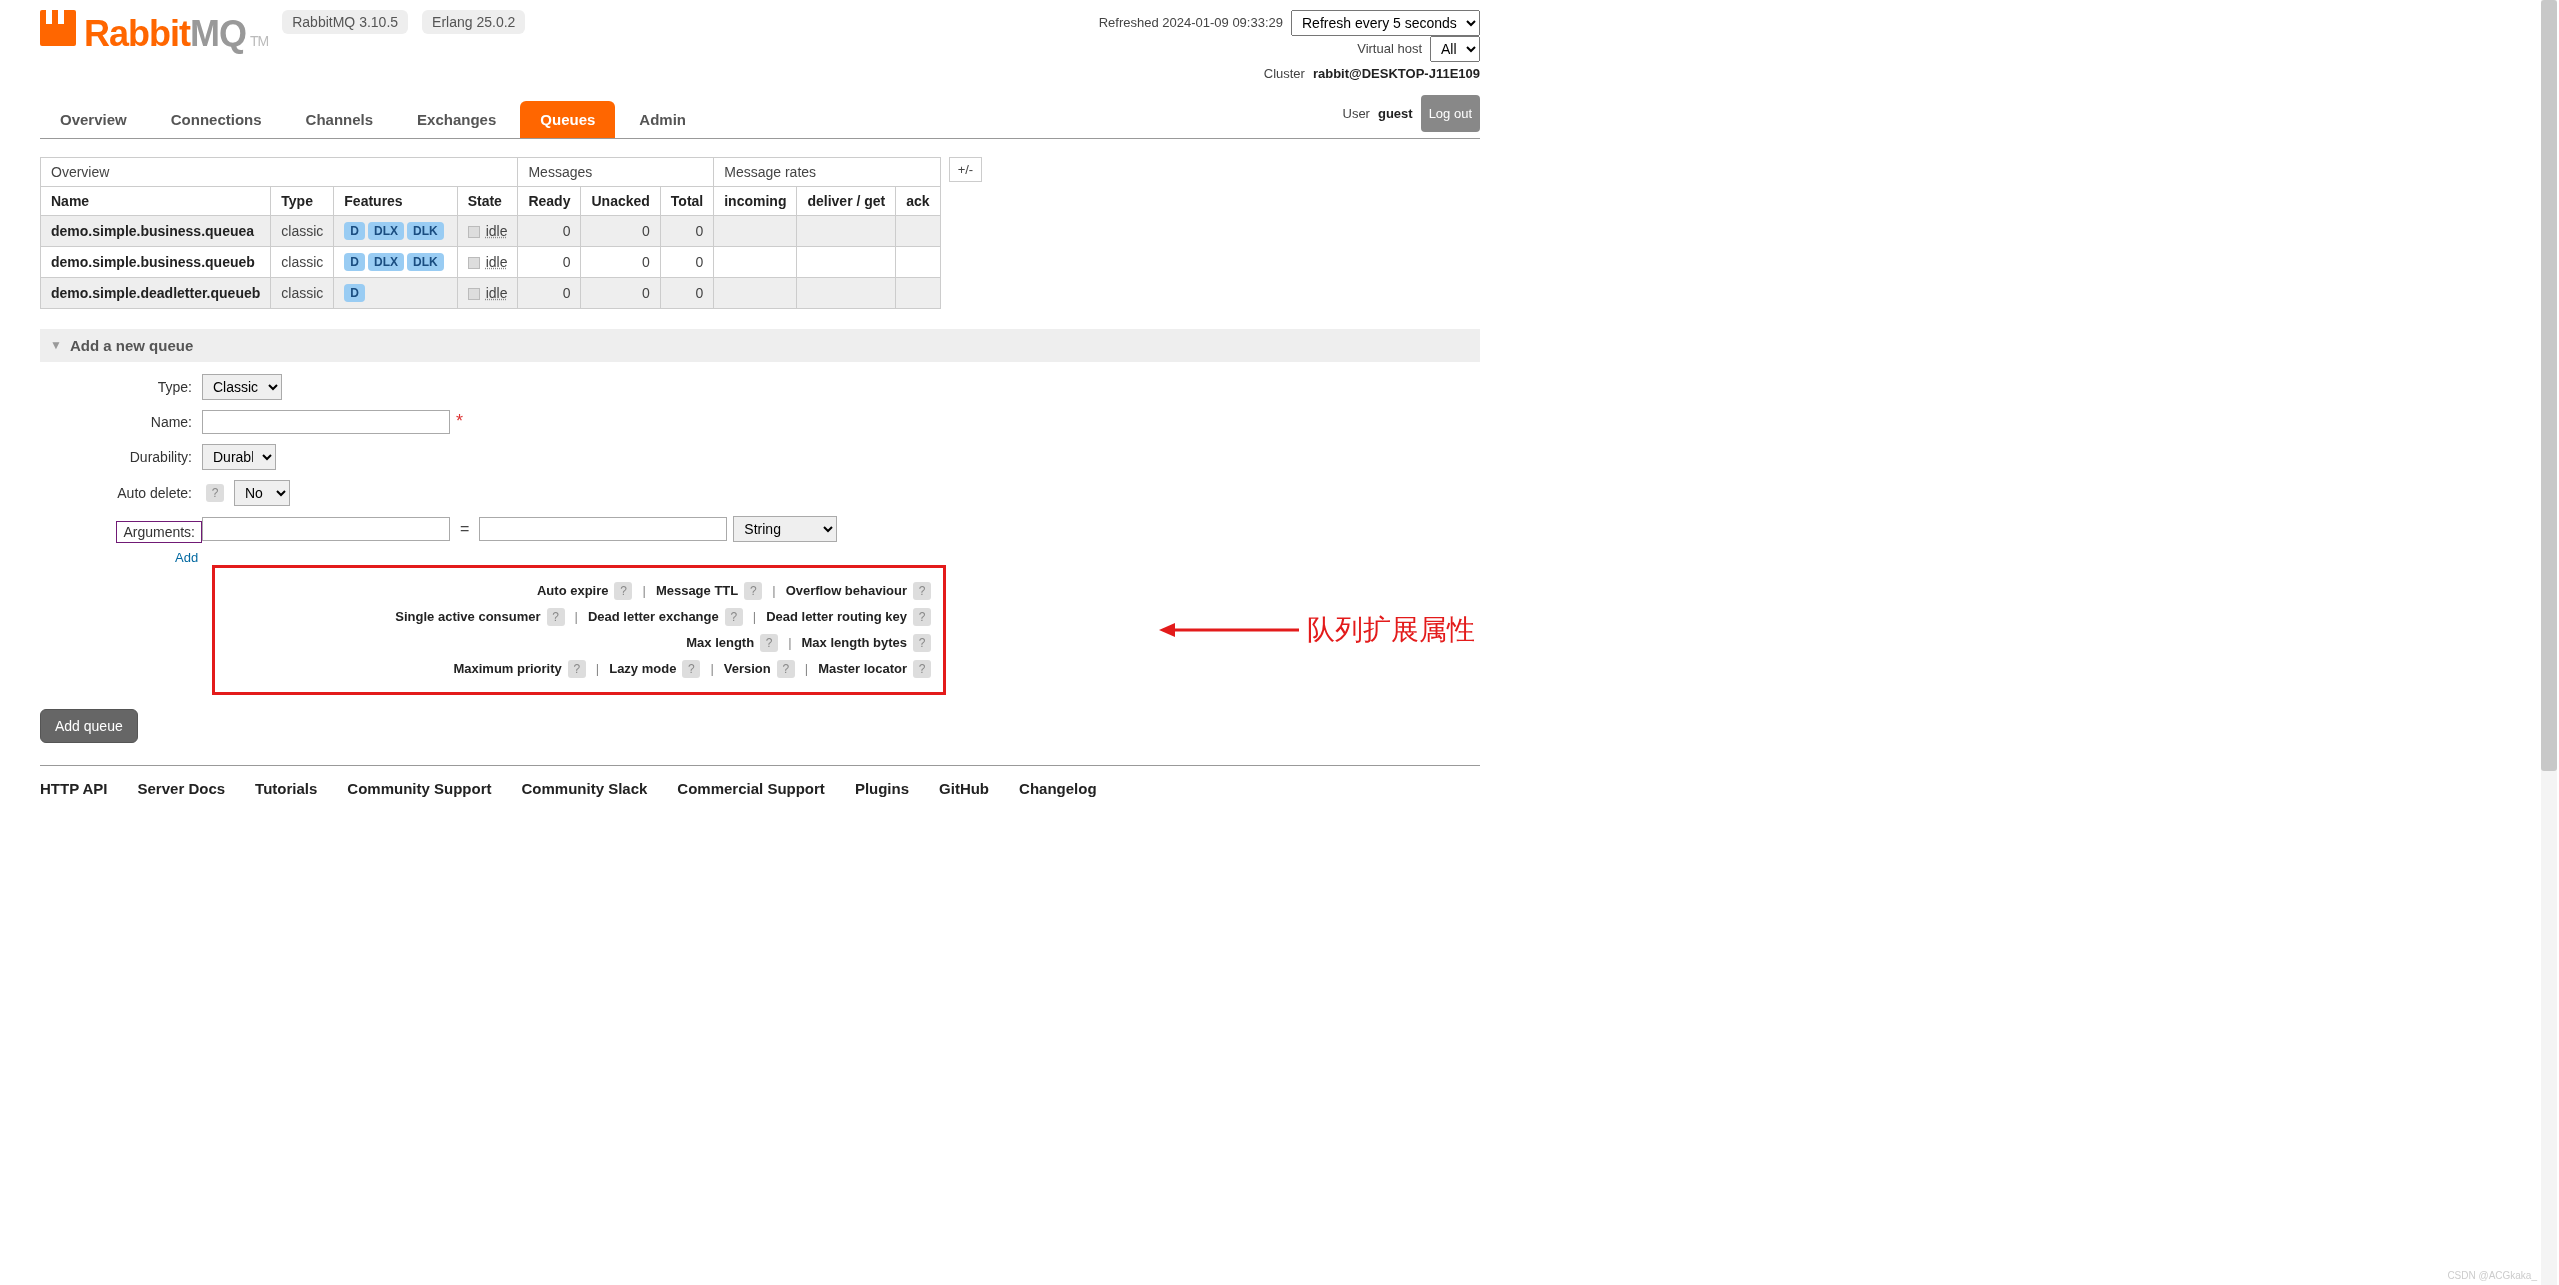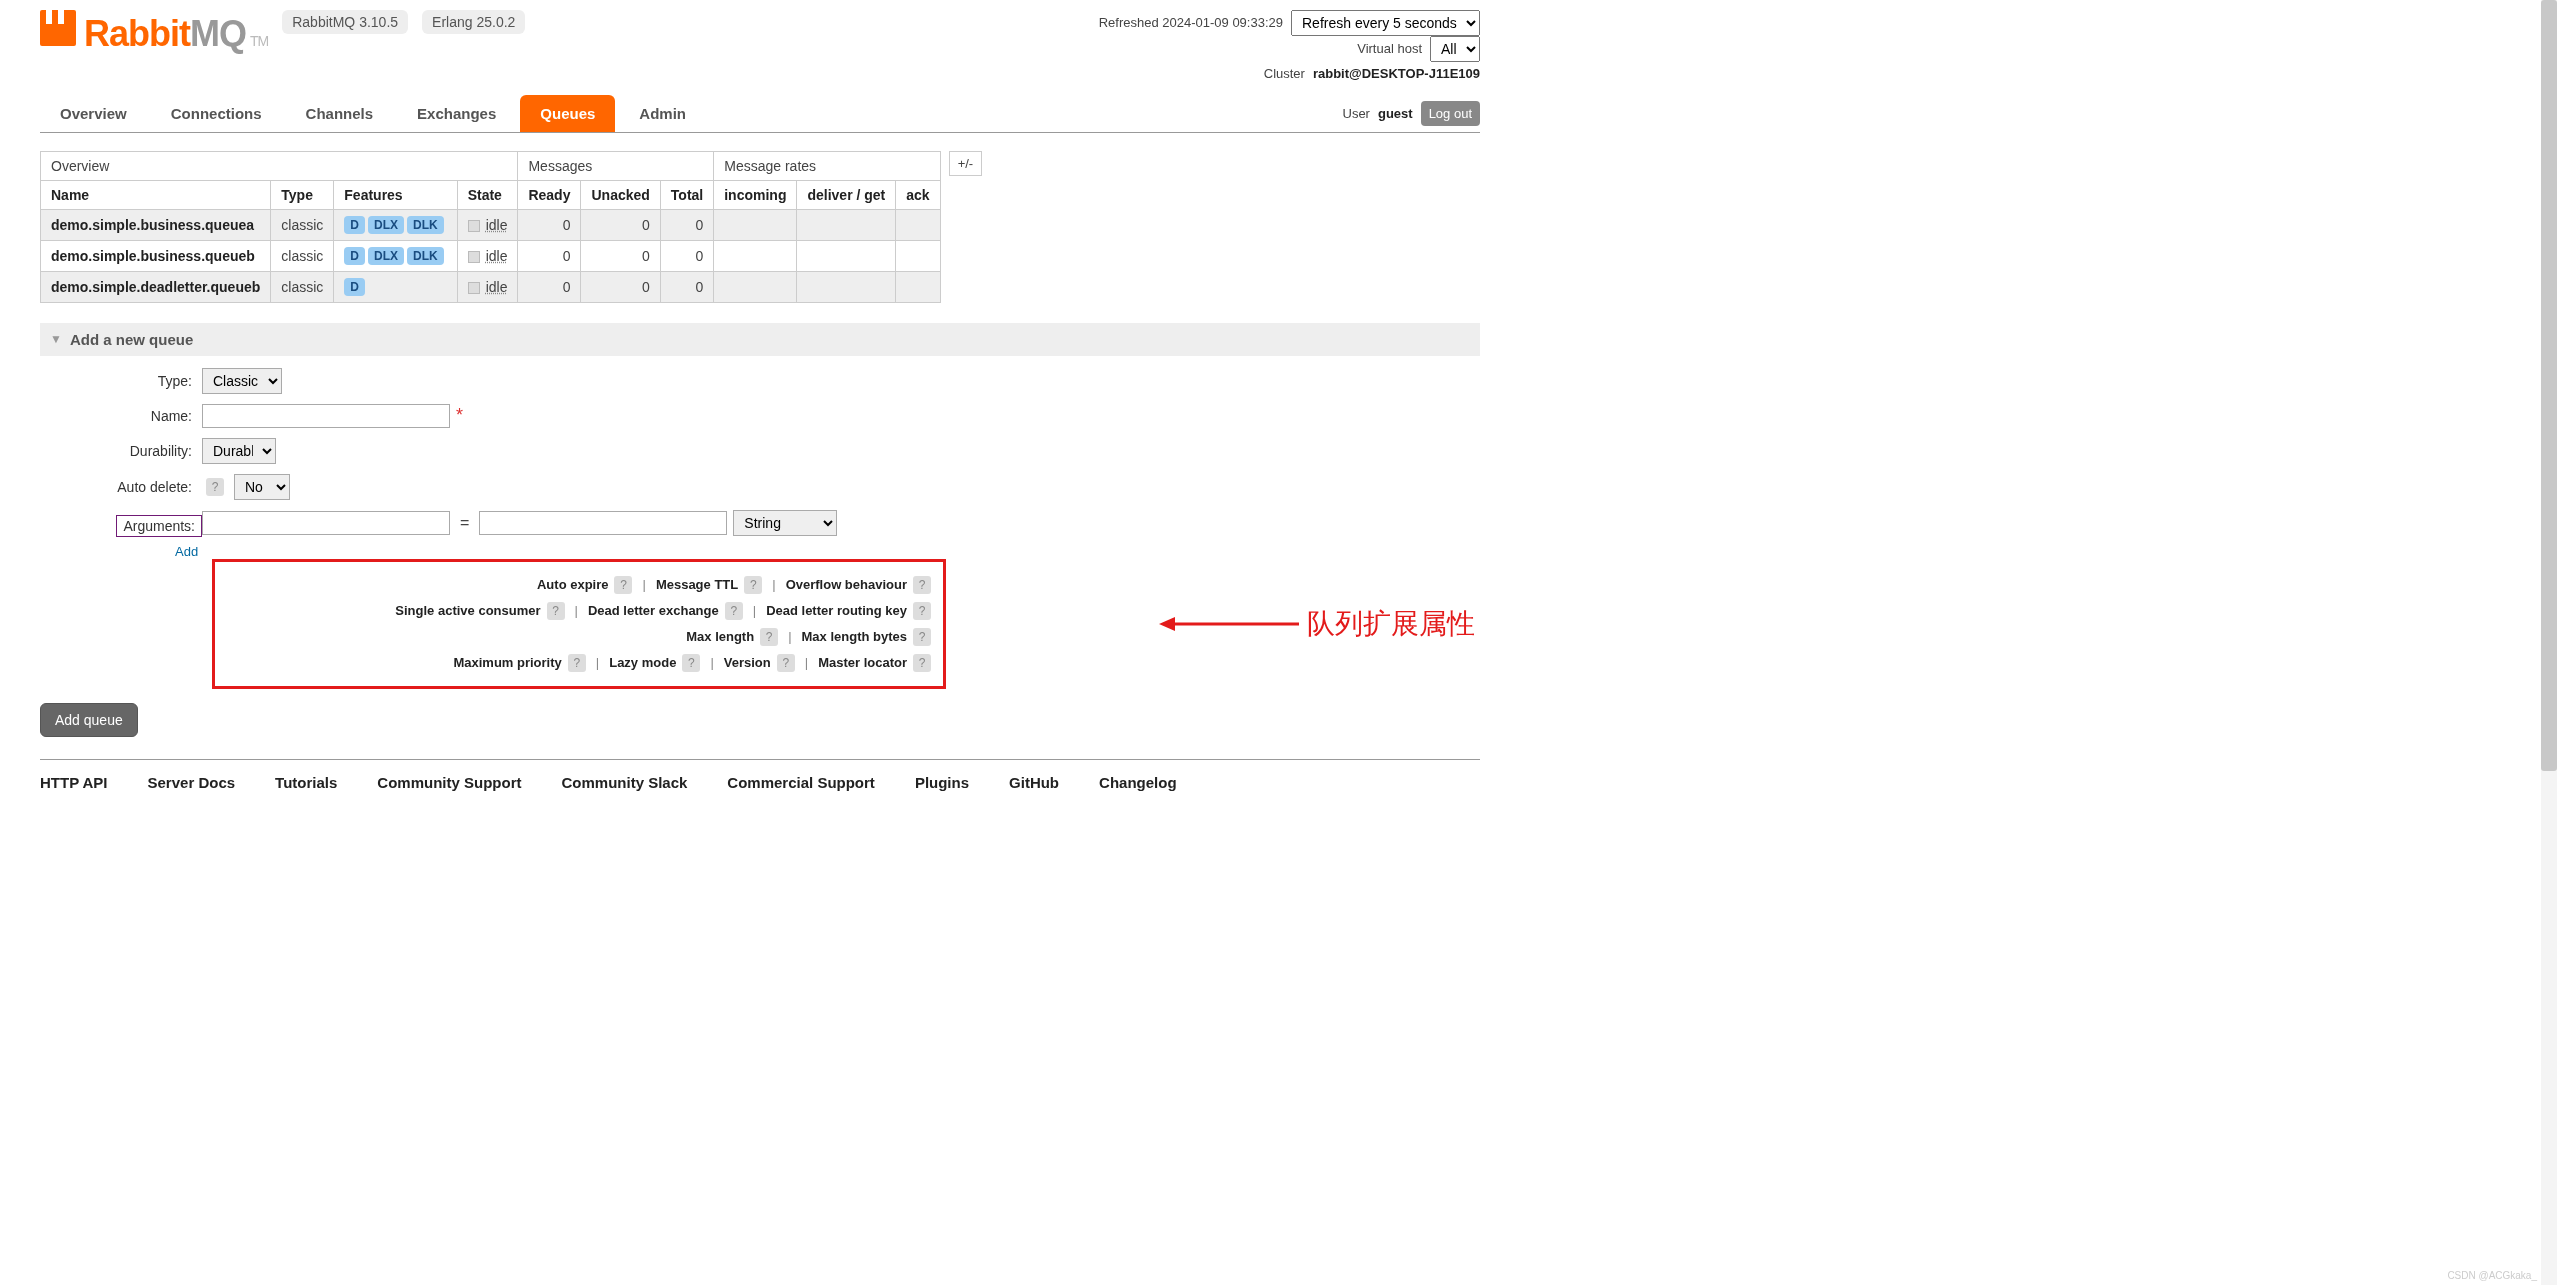--- a/index.html
+++ b/index.html
@@ -11,21 +11,21 @@
 .logo-icon { width: 36px; height: 36px; background: #f60; margin-right: 8px; position: relative; display: inline-block; border-radius: 2px; }
 .logo-icon::before { content: ""; position: absolute; top: 0; left: 6px; width: 6px; height: 14px; background: #fff; }
 .logo-icon::after { content: ""; position: absolute; top: 0; left: 18px; width: 6px; height: 14px; background: #fff; }
 .logo-rabbit { color: #f60; }
 .logo-mq { color: #999; }
 .logo-tm { color: #bbb; font-size: 14px; margin-left: 4px; font-weight: 400; }
 .ver-badge { background: #eee; border-radius: 6px; padding: 4px 10px; font-size: 14px; color: #555; }
 .header-right { text-align: right; font-size: 13px; line-height: 1.9; }
 .header-right .row { display: flex; justify-content: flex-end; align-items: center; gap: 8px; }
 .header-right select { font-size: 14px; padding: 3px 6px; }
-.logout-btn { background: #888; color: #fff; border: none; border-radius: 4px; padding: 5px 8px; cursor: pointer; font-size: 13px; }
+.logout-btn { background: #888; color: #fff; border: none; border-radius: 4px; padding: 11px 8px; cursor: pointer; font-size: 13px; }
 .bold { font-weight: 700; color: #222; }
 
 .nav { display: flex; justify-content: space-between; align-items: flex-end; border-bottom: 1px solid #999; }
 .tabs { display: flex; gap: 4px; }
 .tab { padding: 10px 20px; font-weight: 700; color: #555; cursor: pointer; border-radius: 6px 6px 0 0; font-size: 15px; }
 .tab.active { background: #f60; color: #fff; }
 .user-row { display: flex; align-items: center; gap: 8px; padding-bottom: 6px; }
 
 .queue-table { border-collapse: collapse; margin-top: 18px; }
 .queue-table th, .queue-table td { border: 1px solid #ccc; padding: 6px 10px; text-align: left; font-size: 14px; }
@@ -57,21 +57,21 @@
 .args-row select { width: 104px; }
 .args-label-box { border: 1px solid #701a75; padding: 2px 6px; }
 .hints-box { border: 3px solid #e31b1b; margin-left: 172px; padding: 10px 12px; width: 734px; line-height: 2; position: relative; }
 .hints-box .row-line { display: flex; flex-wrap: wrap; align-items: center; gap: 2px; justify-content: flex-end; }
 .hint-item { font-weight: 700; color: #222; white-space: nowrap; }
 .sep { padding: 0 8px; color: #888; }
 .add-label { color: #0369a1; font-size: 13px; margin-left: 135px; margin-top: -2px; }
 
 .add-queue-btn { background: #666; color: #fff; border: 1px solid #555; border-radius: 6px; padding: 8px 14px; font-size: 14px; cursor: pointer; margin-top: 14px; }
 
-.footer { border-top: 1px solid #999; margin-top: 22px; padding-top: 14px; display: flex; gap: 40px; font-weight: 700; font-size: 15px; color: #222; }
+.footer { border-top: 1px solid #999; margin-top: 22px; padding-top: 14px; display: flex; gap: 30px; font-weight: 700; font-size: 15px; color: #222; }
 .footer a { color: #222; text-decoration: none; }
 
 .annotation { position: absolute; display: flex; align-items: center; left: 944px; top: 50%; transform: translateY(-50%); }
 .arrow-svg { width: 140px; height: 20px; }
 .anno-text { color: #e31b1b; font-size: 28px; white-space: nowrap; margin-left: 8px; }
 
 .scrollbar { position: fixed; right: 2px; top: 0; width: 16px; height: 100vh; background: #f4f4f4; }
 .scrollbar-thumb { position: absolute; top: 0; width: 100%; height: 60%; background: #c8c8c8; border-radius: 3px; }
 .watermark { position: fixed; right: 22px; bottom: 4px; font-size: 10px; color: #ccc; }
 </style>

